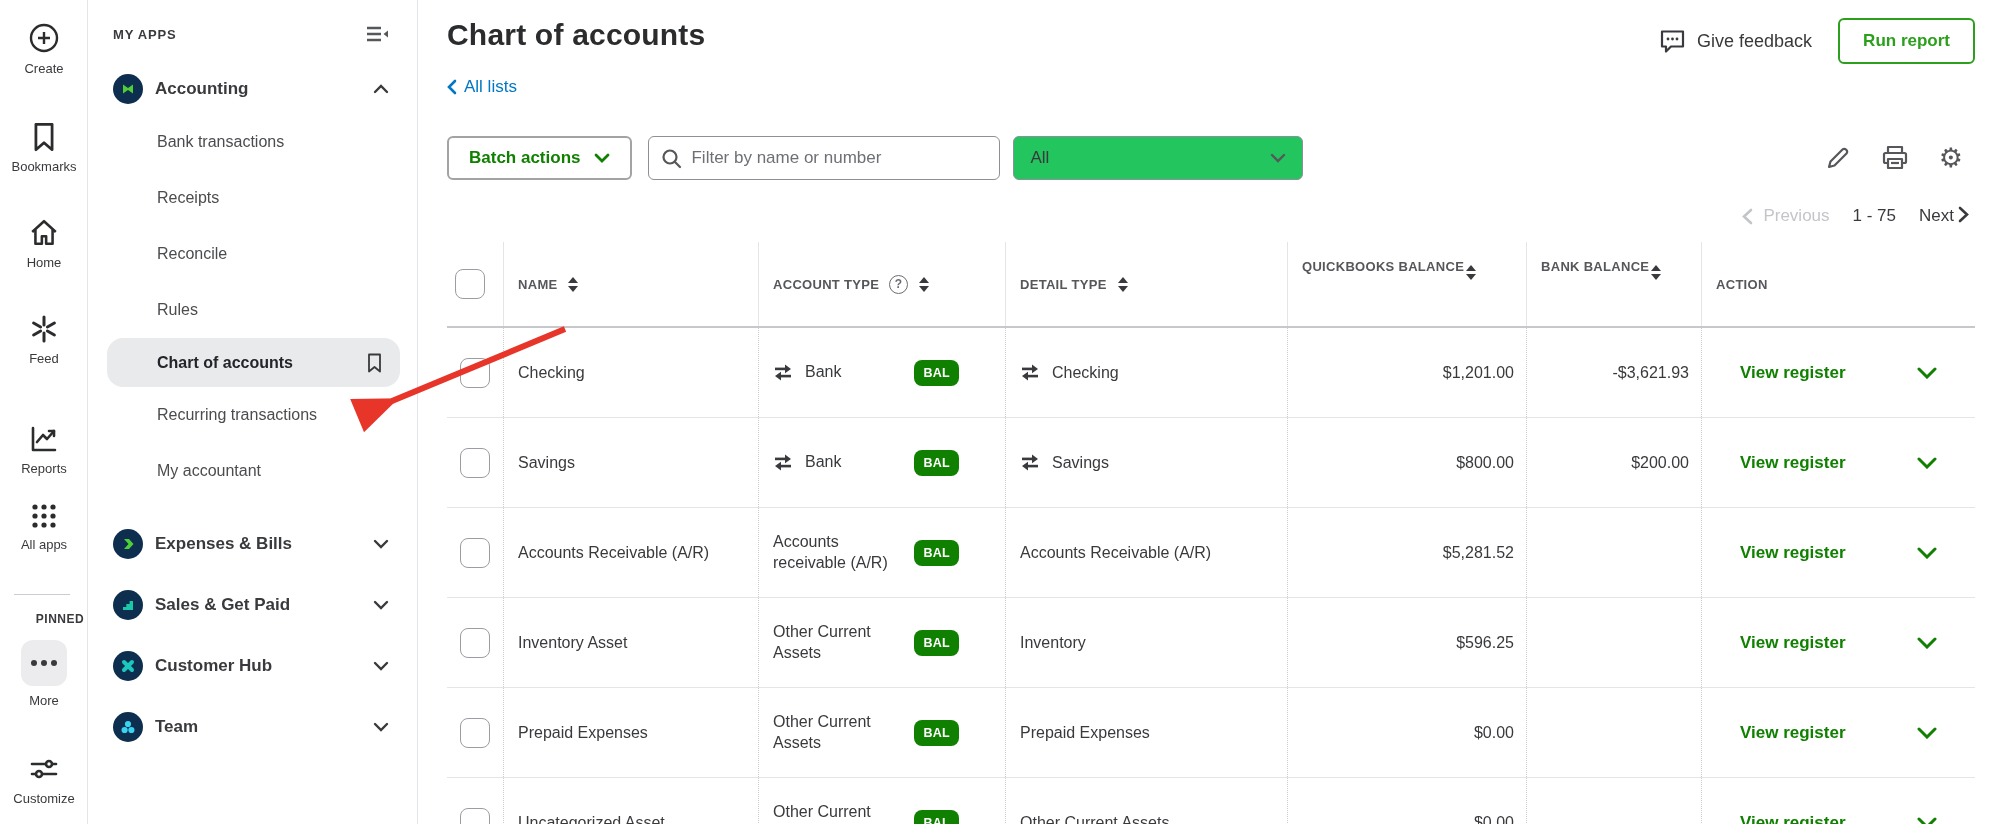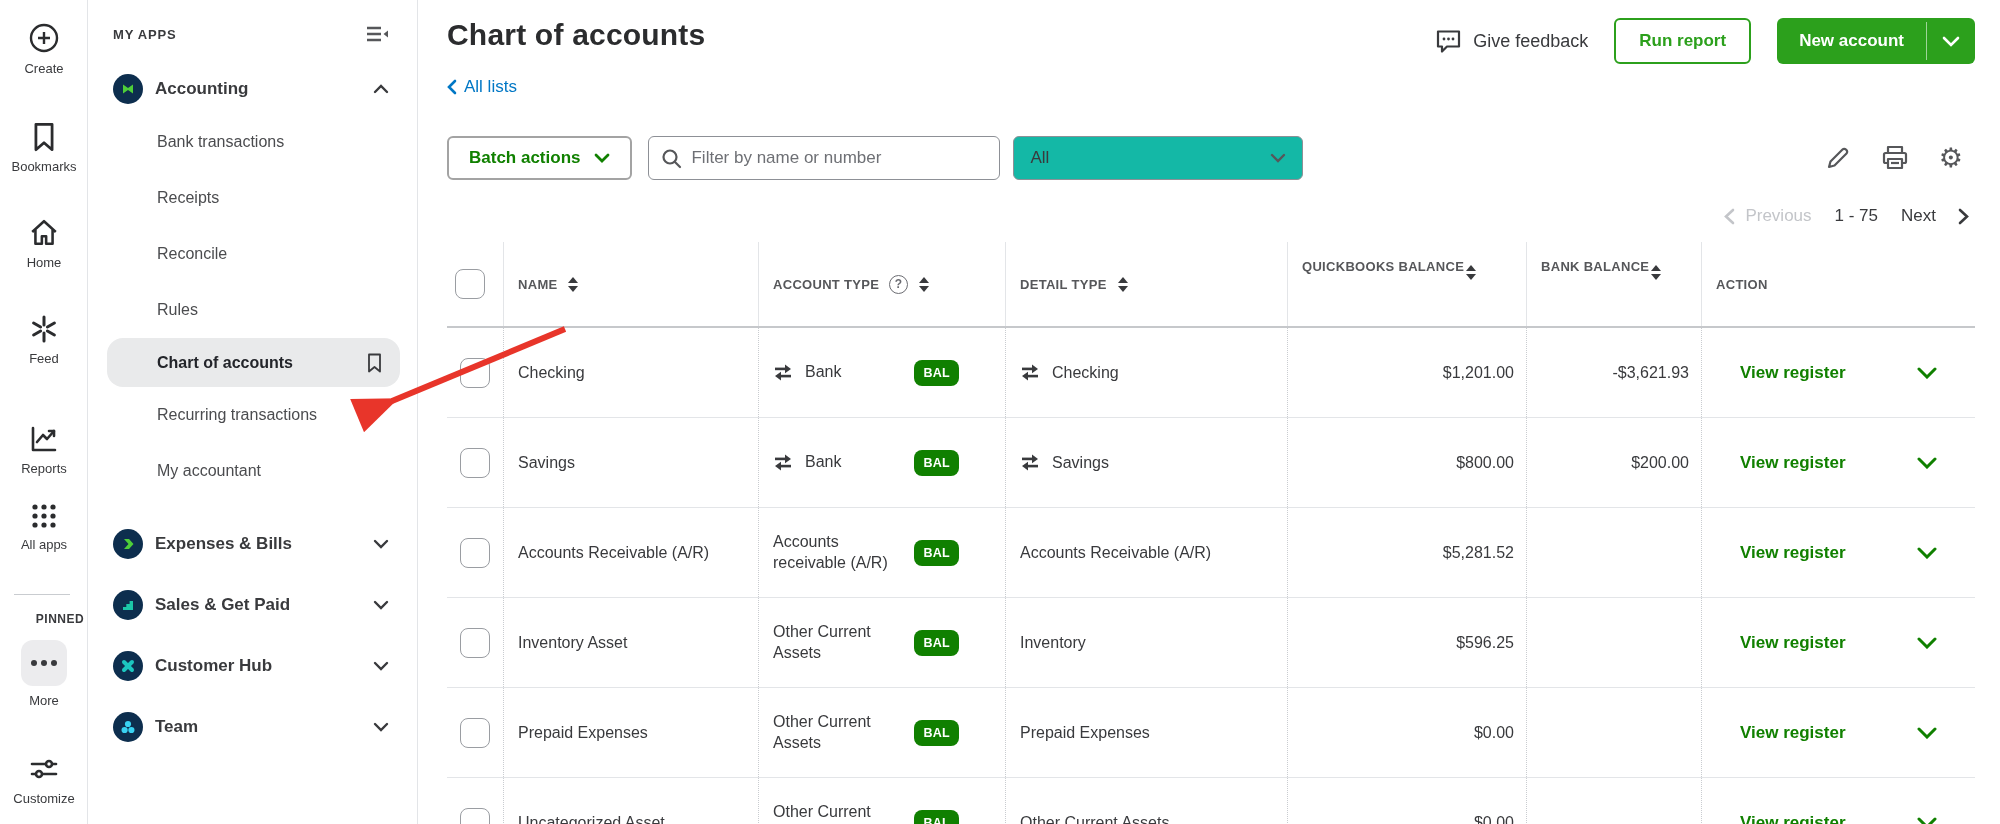--- a/index.html
+++ b/index.html
@@ -47,30 +47,30 @@
   .split-btn .main-part { color:#fff; font-size:17px; font-weight:bold; padding:13px 22px; }
   .split-btn .sep { width:1px; background:rgba(255,255,255,.55); margin:4px 0; }
   .split-btn .dd-part { width:48px; display:flex; align-items:center; justify-content:center; }
   .backlink { margin-top:13px; display:inline-flex; align-items:center; gap:7px; color:#0077c5; font-size:17px; cursor:pointer; }
 
   .toolbar { margin-top:37px; display:flex; align-items:center; }
   .batch-btn { display:flex; align-items:center; gap:14px; border:2px solid #a3a3a3; border-radius:6px; background:#fff; color:#108000; font-weight:bold; font-size:17px; padding:10px 20px; cursor:pointer; }
   .filter-box { margin-left:16px; width:352px; height:44px; border:1px solid #8d9096; border-radius:6px; display:flex; align-items:center; padding:0 12px; gap:9px; background:#fff; }
   .filter-box input { border:none; outline:none; flex:1; font-size:17px; font-family:inherit; color:#393a3d; }
   .filter-box input::placeholder { color:#6e7075; }
-  .type-select { margin-left:13px; width:290px; height:44px; border:1px solid #8d9096; border-radius:6px; display:flex; align-items:center; padding:0 16px; font-size:17px; color:#393a3d; cursor:pointer; background:#14b8a6; }
+  .type-select { margin-left:13px; width:290px; height:44px; border:1px solid #8d9096; border-radius:6px; display:flex; align-items:center; padding:0 16px; font-size:17px; color:#393a3d; cursor:pointer; background:#22c55e; }
   .type-select .chev { margin-left:auto; }
   .tool-icons { margin-left:auto; display:flex; align-items:center; gap:30px; padding-right:12px; }
   .tool-icons .ic { cursor:pointer; display:flex; }
   .gear-glyph { font-size:27px; color:#56575a; line-height:1; }
 
   .pagination { margin-top:26px; display:flex; justify-content:flex-end; align-items:center; gap:15px; font-size:17px; padding-right:6px; }
   .pg-prev { display:flex; align-items:center; gap:10px; color:#c3c5c9; cursor:default; }
   .pg-range { color:#393a3d; margin-left:8px; }
-  .pg-next { display:flex; align-items:center; gap:22px; color:#393a3d; cursor:pointer; margin-left:8px; }
+  .pg-next { display:flex; align-items:flex-start; gap:4px; color:#393a3d; cursor:pointer; margin-left:8px; }
 
   
   .coa-table { margin-top:16px; }
   .t-row { display:grid; grid-template-columns:56px 255px 247px 282px 239px 175px auto; }
   .t-head { border-bottom:2px solid #c6c8cb; }
   .t-head > div { padding:14px 10px 14px 14px; display:flex; align-items:center; font-size:13px; font-weight:bold; letter-spacing:.3px; color:#56575a; min-height:84px; }
   .t-head > div + div { border-left:1px solid #e3e5e8; }
   .t-head .wrapcol { display:block; padding-top:16px; }
   .t-head .wrapcol .sort { margin-left:2px; margin-top:7px; }
   .t-body .t-row { border-bottom:1px solid #e3e5e8; height:90px; }
@@ -309,31 +309,20 @@
               <g fill="#393a3d" stroke="none">
                 <circle cx="9" cy="11" r="1.4"></circle>
                 <circle cx="13.5" cy="11" r="1.4"></circle>
                 <circle cx="18" cy="11" r="1.4"></circle>
               </g>
             </svg>
           </span>
         <span>Give feedback</span>
       </div>
       <button class="btn-outline">Run report</button>
-      <div class="split-btn">
-        <span class="main-part">New account</span>
-        <span class="sep"></span>
-        <span class="dd-part">
-          <span>
-              <svg width="18" height="11" viewBox="0 0 18 11" fill="none" stroke="#fff" stroke-width="2.6" stroke-linecap="round">
-                <path d="M2 2 L9 9 L16 2"></path>
-              </svg>
-            </span>
-        </span>
-      </div>
     </div>
   </div>
 
   <div class="backlink">
     <span>
         <svg width="10" height="16" viewBox="0 0 10 16" fill="none" stroke="#0077c5" stroke-width="2.6" stroke-linecap="round">
           <path d="M8 2 L2 8 L8 14"></path>
         </svg>
       </span>
     <span>All lists</span>

